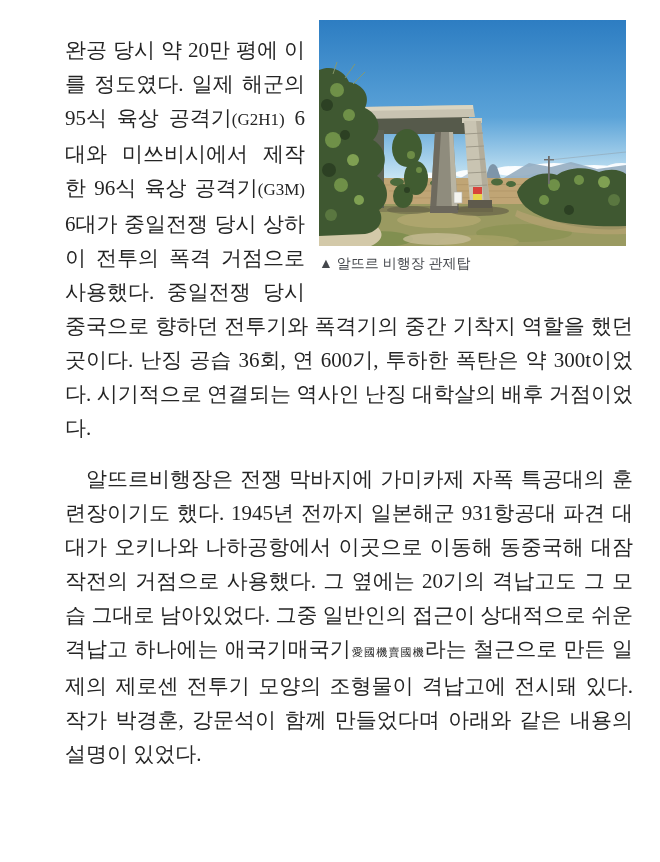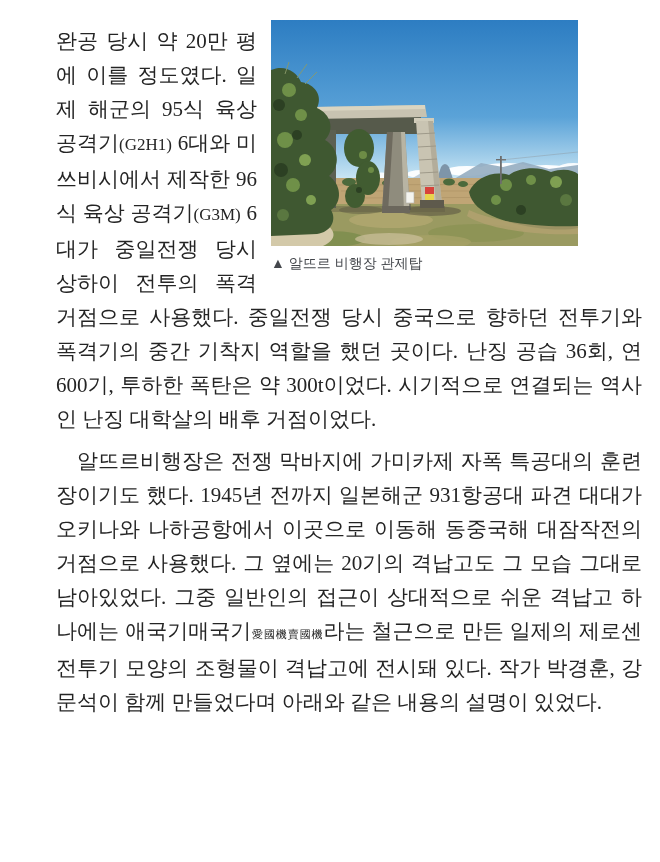--- a/index.html
+++ b/index.html
@@ -17,37 +17,37 @@
     overflow: hidden;
     font-family: "Liberation Serif", "DejaVu Serif", serif;
     font-size: 21px;
     line-height: 34px;
     color: #242424;
     text-align: justify;
   }
   .photo-figure {
     float: right;
     width: 307px;
-    margin: 4px 72px 6px 14px;
+    margin: 4px 24px 6px 14px;
   }
   .photo-frame {
     width: 307px;
     height: 226px;
     overflow: hidden;
   }
   .photo-frame svg { display: block; }
   .photo-caption {
     margin-top: 9px;
     font-family: "Liberation Sans", "DejaVu Sans", sans-serif;
     font-size: 14px;
     line-height: 17px;
     color: #44474c;
     text-align: left;
   }
-  p.para { margin: 8px; }
+  p.para { margin: 17px; }
   p.indent { text-indent: 21px; }
   .small-latin { font-size: 17px; }
   .hanja { font-size: 11px; }
 </style>
 </head>
 <body>
 
 <div class="page">
 
   <figure class="photo-figure">

